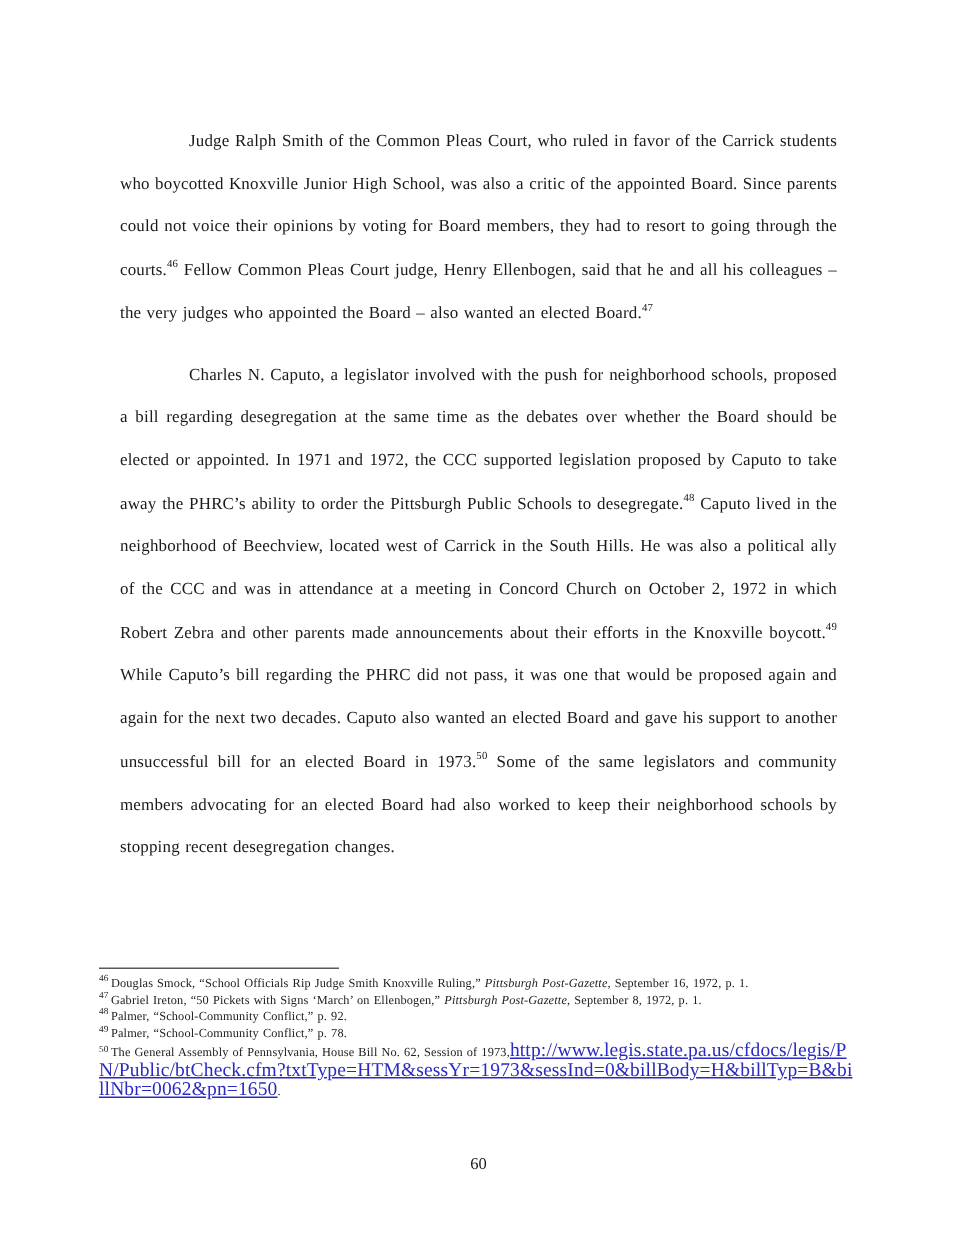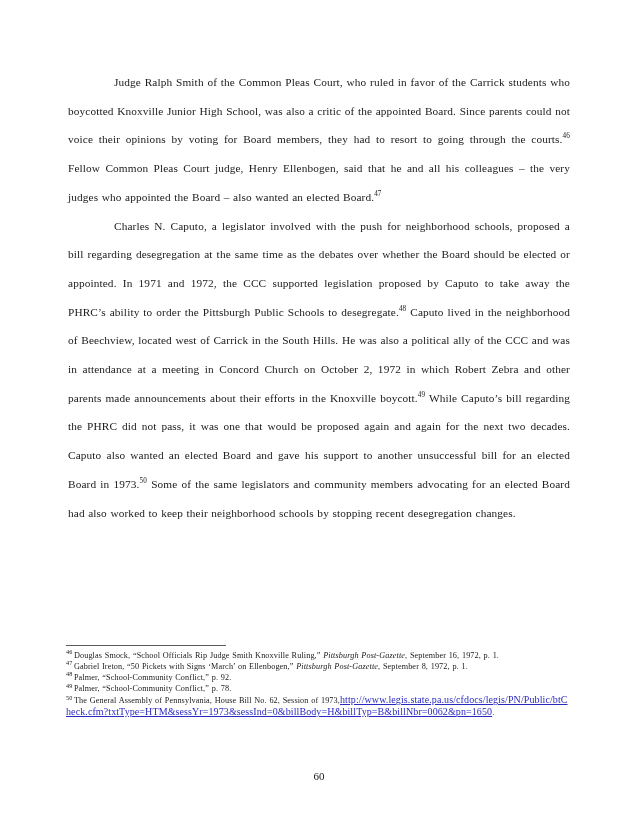--- a/index.html
+++ b/index.html
@@ -28,21 +28,21 @@
   .body-text {
     font-size: 11.3px;
     line-height: 28.7px;
     text-align: justify;
     text-justify: inter-word;
     color: #191919;
     letter-spacing: 0.12px;
     word-spacing: 0.6px;
   }
   .body-text p {
-    margin: 0;
+    margin: 12px;
     text-indent: 46px;
   }
   .body-text p.cont {
     text-indent: 46px;
   }
   sup {
     font-size: 7.2px;
     vertical-align: super;
     line-height: 0;
   }
@@ -78,21 +78,21 @@
     line-height: 0;
     margin-right: 1.5px;
   }
   .fn-item i {
     font-style: italic;
   }
   .fn-link {
     color: #2a2ac0;
     text-decoration: underline;
     word-break: break-all;
-    font-size: 10px;
+    font-size: 13px;
     letter-spacing: 0.1px;
   }
   .page-number {
     position: absolute;
     left: 0;
     top: 770px;
     width: 638px;
     text-align: center;
     font-size: 11px;
     color: #191919;

